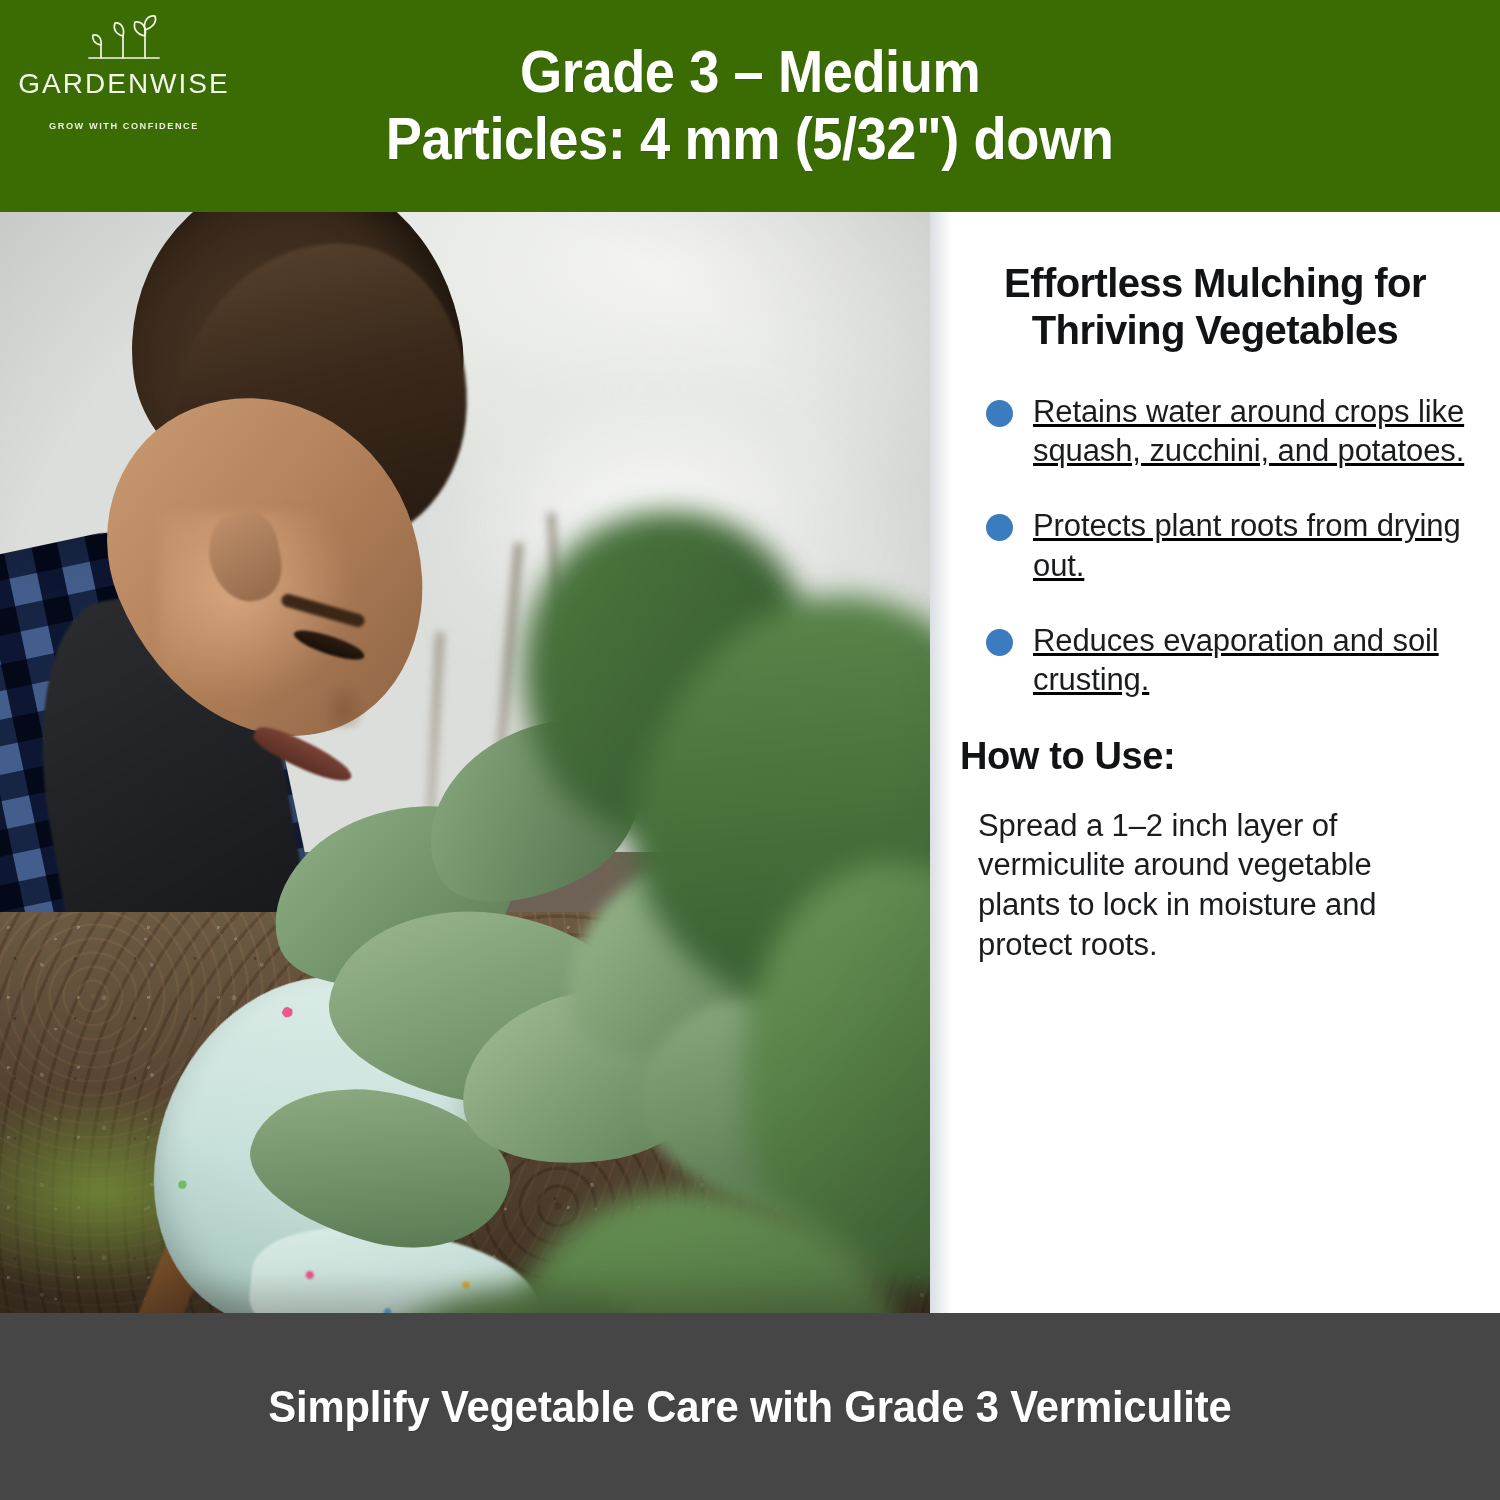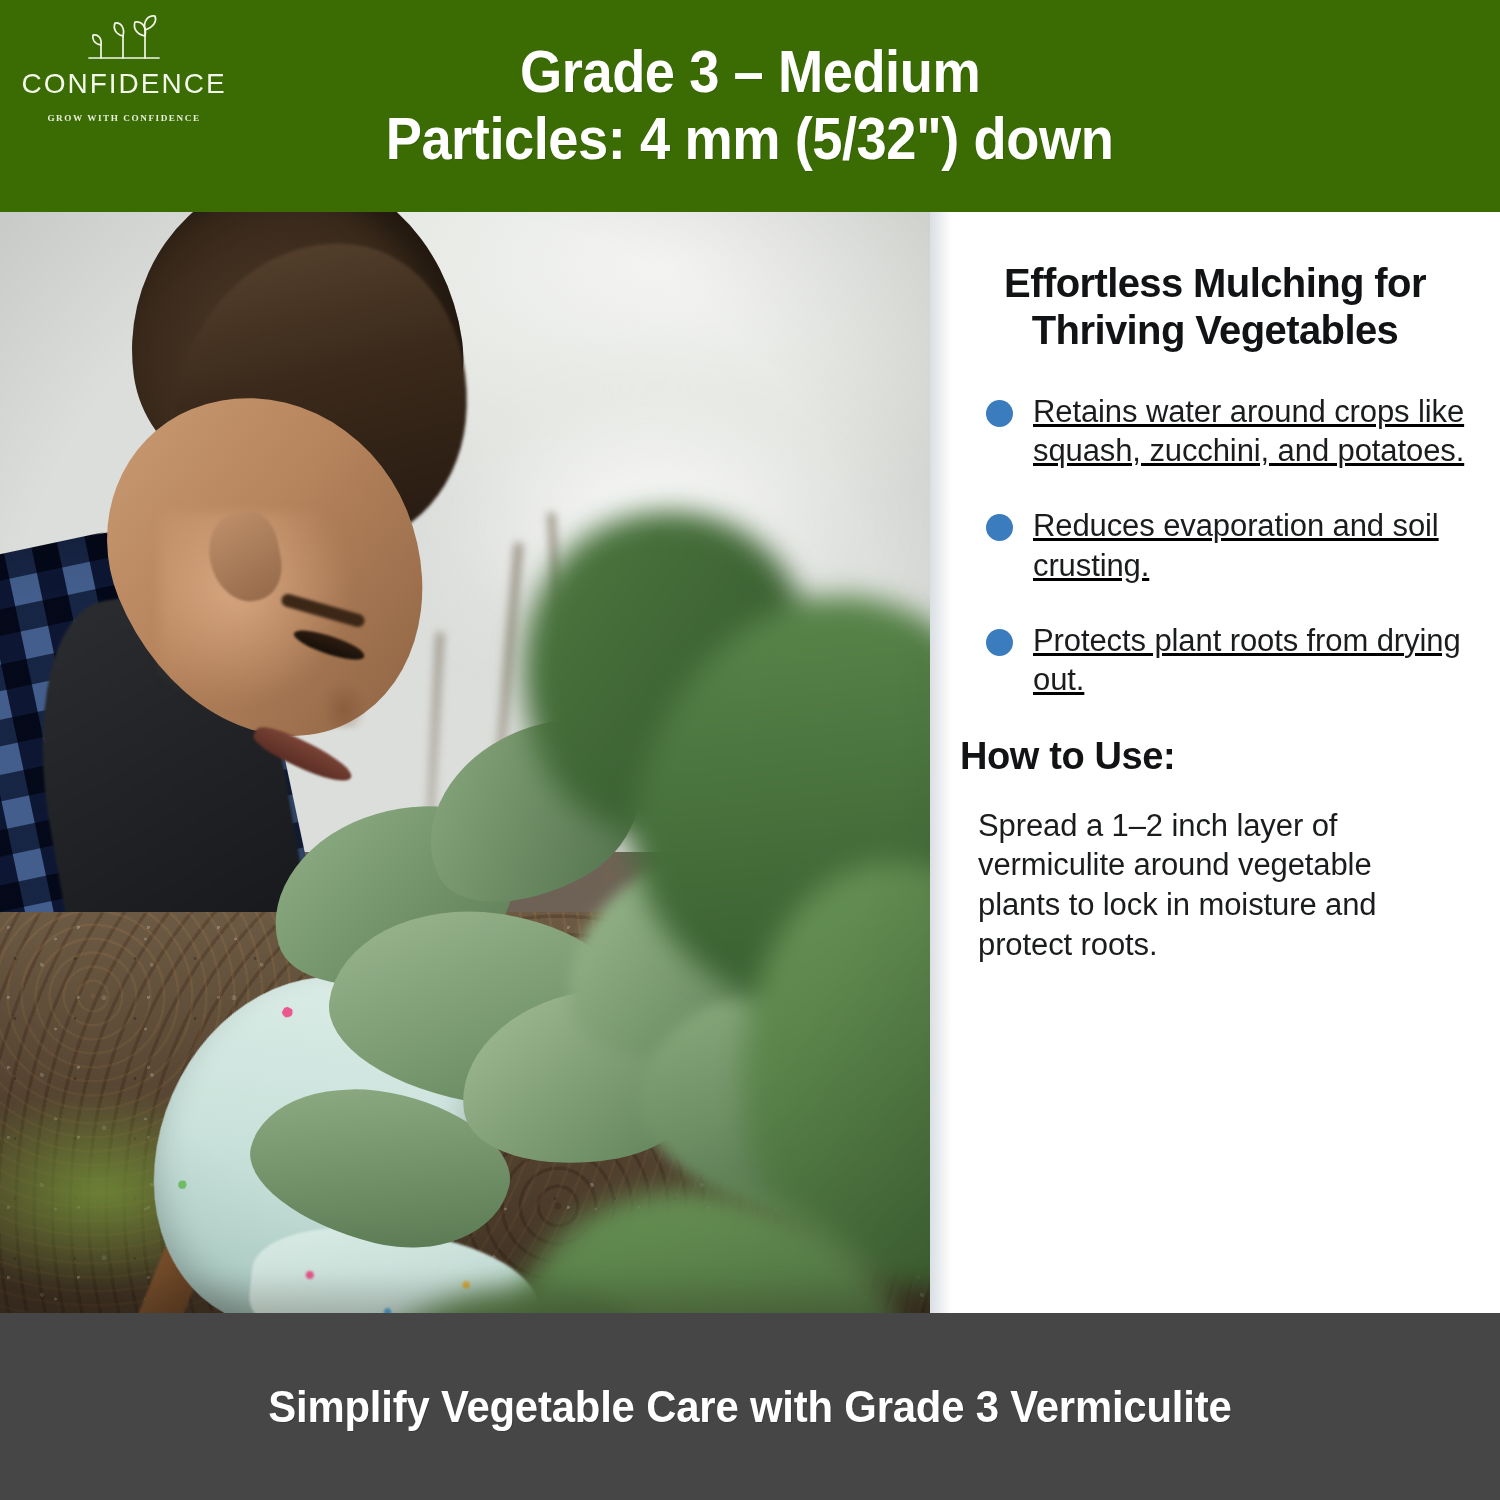--- a/index.html
+++ b/index.html
@@ -39,23 +39,22 @@
     margin-top:4px;
     white-space:nowrap;
     font-family:"Liberation Sans", sans-serif;
   }
   .brand-tagline {
     color:#e8f0dc;
     font-size:9.2px;
     font-weight:700;
     letter-spacing:1.55px;
     line-height:1;
-    margin-top:16px;
+    margin-top:24px;
     white-space:nowrap;
-    font-family:Liberation Serif, serif;
   }
   .header-title {
     position:absolute; left:0; top:0;
     width:1500px; height:212px;
     display:flex; flex-direction:column;
     align-items:center; justify-content:center;
     z-index:2;
   }
   .header-line {
     color:#ffffff;
@@ -352,21 +351,21 @@
           <line x1="10" y1="44" x2="80" y2="44"></line>
           <path d="M22 44 V31"></path>
           <path d="M22 31 c-7 -1 -9 -6 -8 -10 c5 -1 9 3 8 10 z"></path>
           <path d="M44 44 V22"></path>
           <path d="M44 22 c-8 -2 -10 -8 -8 -13 c6 -1 10 5 8 13 z"></path>
           <path d="M66 44 V14"></path>
           <path d="M66 22 c-9 -2 -12 -8 -10 -14 c7 -1 12 5 10 14 z"></path>
           <path d="M66 16 c9 -3 12 -9 10 -14 c-7 -1 -12 5 -10 14 z"></path>
         </g>
       </svg>
-      <div class="brand-name">CONFIDENCE</div>
+      <div class="brand-name">GARDENWISE</div>
       <div class="brand-tagline">GROW WITH CONFIDENCE</div>
     </div>
 
     <div class="header-title">
       <div class="header-line">Grade 3 – Medium</div>
       <div class="header-line">Particles: 4 mm (5/32") down</div>
     </div>
   </div>
 
   <div class="photo">
@@ -426,26 +425,26 @@
 
     <div class="bullets">
 
       <div class="bullet">
         <span class="bullet-dot"></span>
         <span class="bullet-text">Retains water around crops like squash, zucchini, and potatoes.</span>
       </div>
 
       <div class="bullet">
         <span class="bullet-dot"></span>
-        <span class="bullet-text">Reduces evaporation and soil crusting.</span>
+        <span class="bullet-text">Protects plant roots from drying out.</span>
       </div>
 
       <div class="bullet">
         <span class="bullet-dot"></span>
-        <span class="bullet-text">Protects plant roots from drying out.</span>
+        <span class="bullet-text">Reduces evaporation and soil crusting.</span>
       </div>
 
     </div>
 
     <div class="howto-title">How to Use:</div>
     <div class="howto-body">Spread a 1–2 inch layer of vermiculite around vegetable plants to lock in moisture and protect roots.</div>
   </div>
 
   <div class="panel-edge"></div>
 

